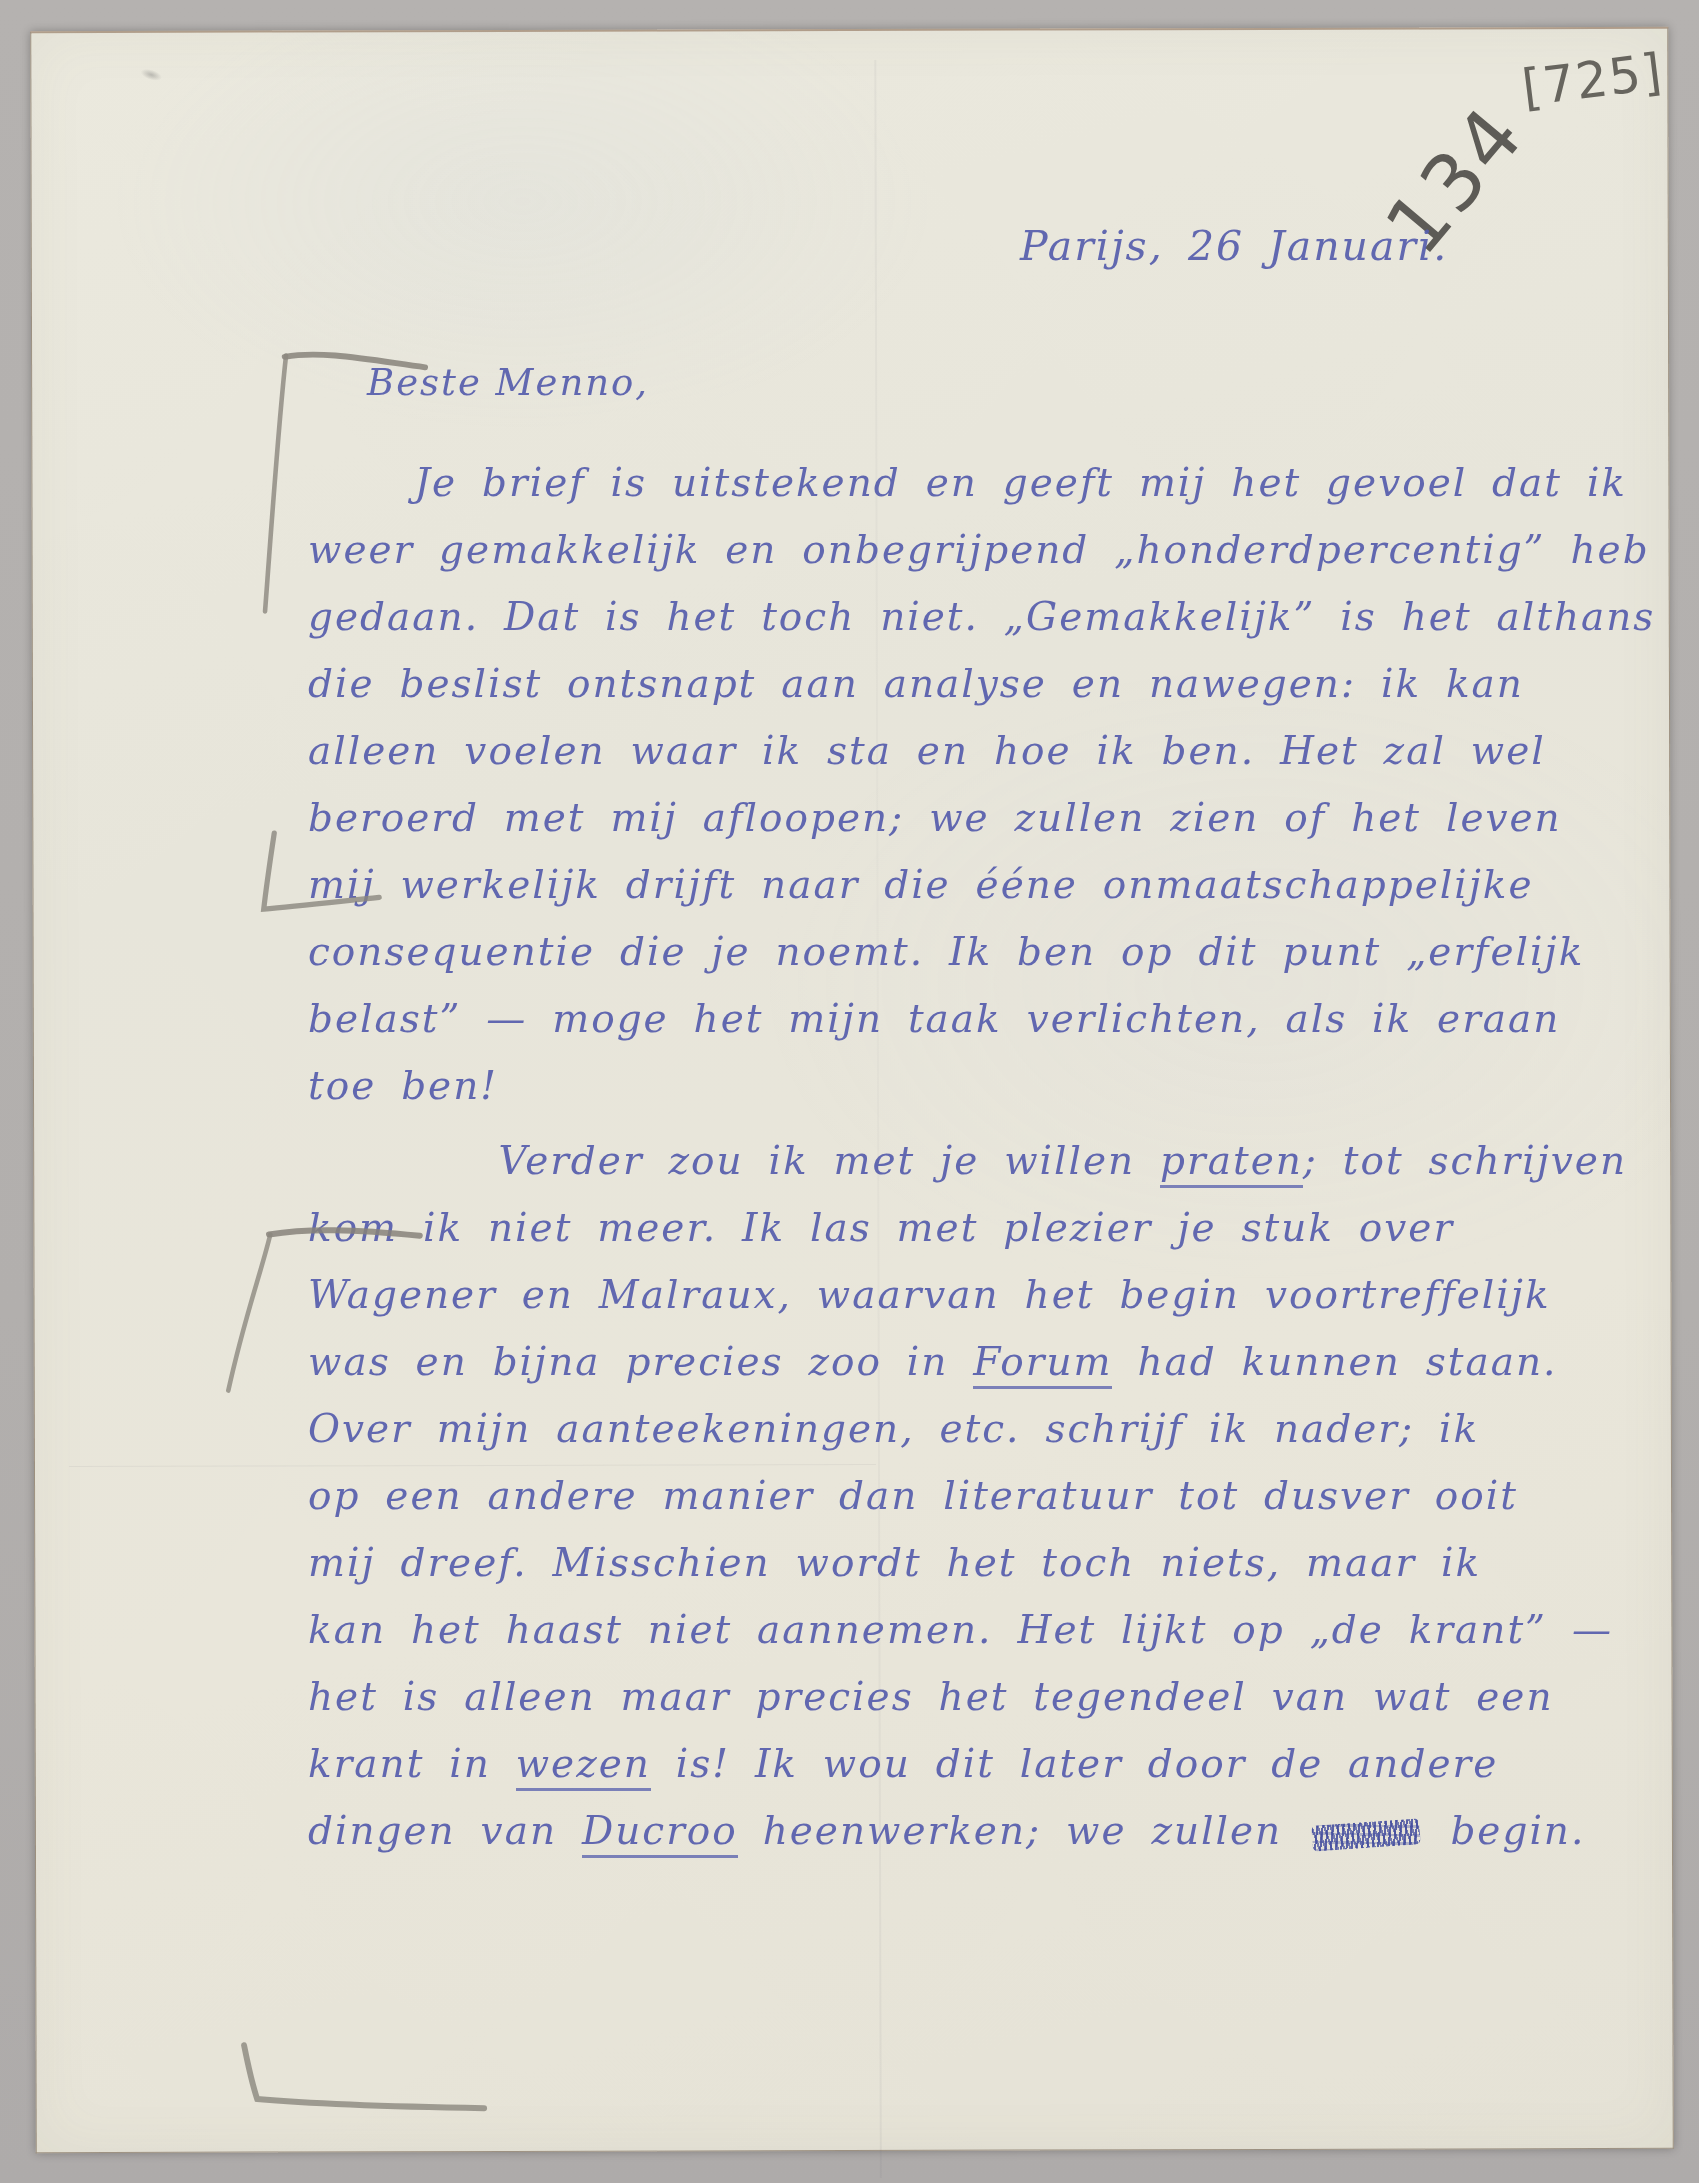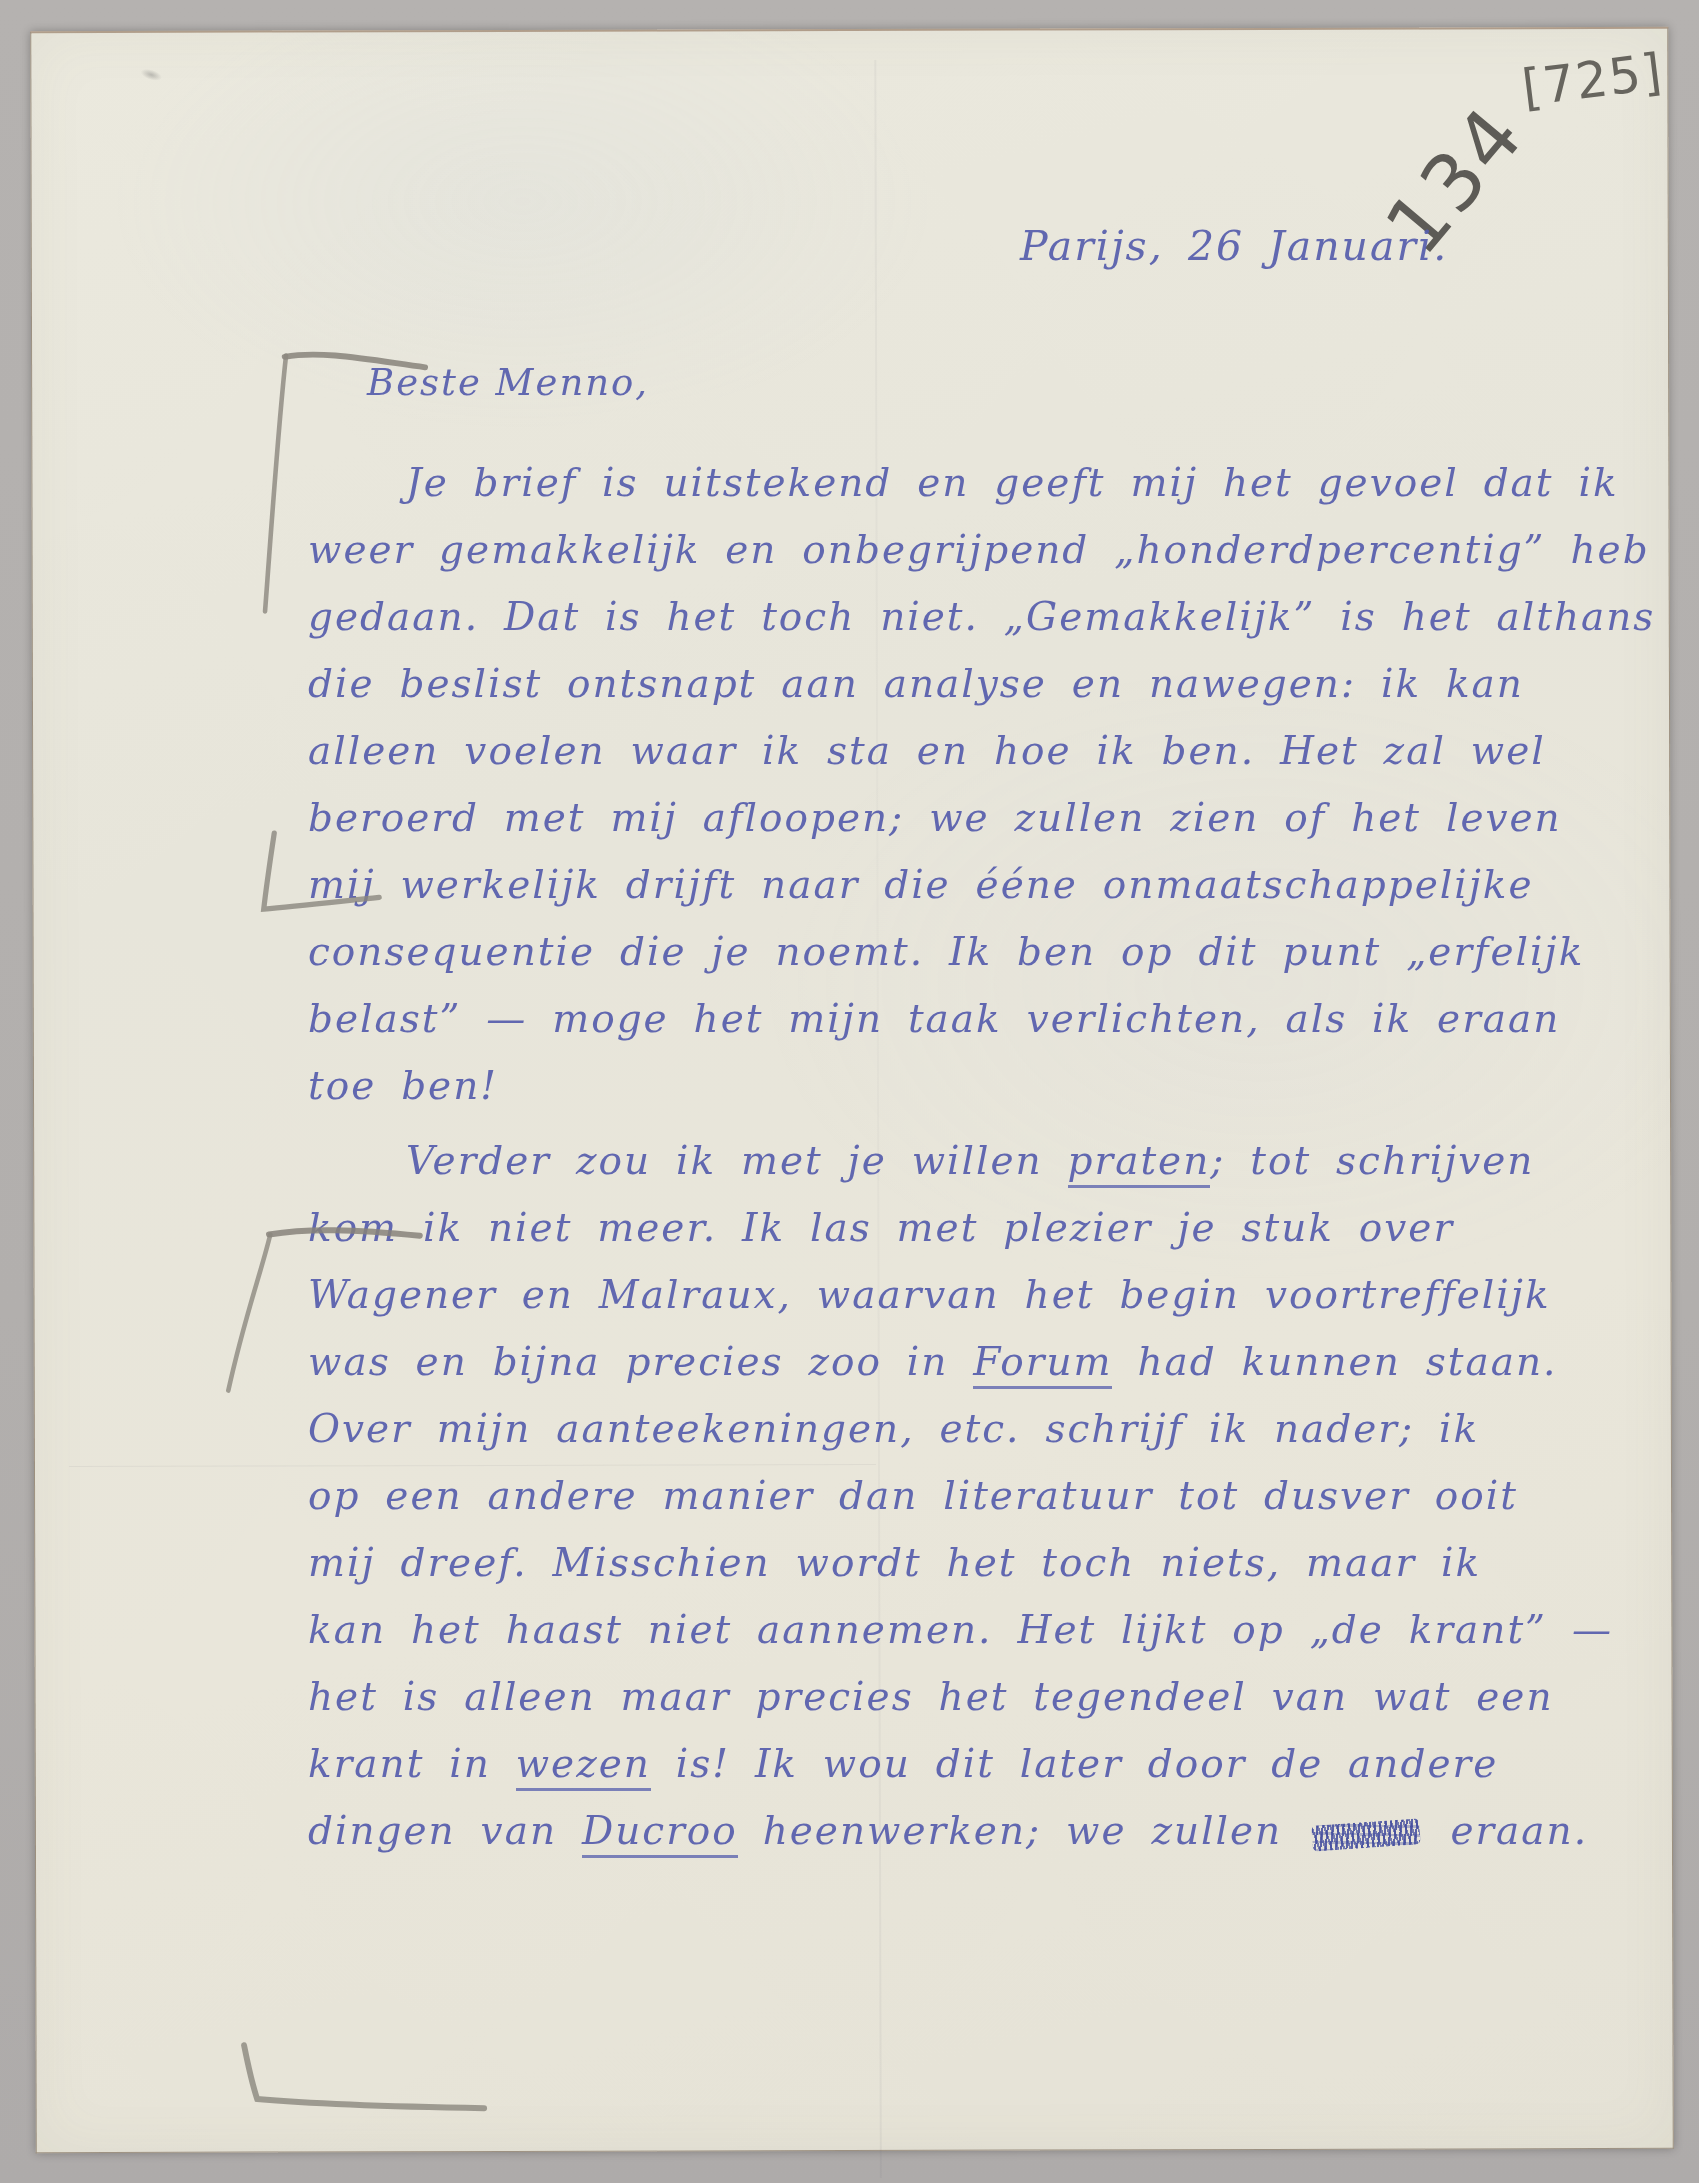--- a/index.html
+++ b/index.html
@@ -55,21 +55,21 @@
   }
   .letter-body {
     position: absolute; left: 308px; top: 449px;
     width: 1319px;
     font-size: 39px; font-style: italic;
     letter-spacing: 2px; word-spacing: 10.5px;
   }
   .para { margin: 0; }
   .para + .para { margin-top: 7.9px; }
   .line { height: 67px; line-height: 67px; white-space: nowrap; }
-  .line.indent { padding-left: 98px; }
+  .line.indent { padding-left: 98px; text-align: right; }
   .u {
     border-bottom: 3.3px solid rgba(86,94,172,0.75);
     padding-bottom: 2px;
   }
   .scribble {
     display: inline-block;
     width: 108px; height: 26px;
     margin: 0 5.2px; vertical-align: -3.9px;
     background:
       repeating-linear-gradient(100deg, rgba(66,76,158,0.85) 0 2px, rgba(66,76,158,0) 2px 5.2px),
@@ -129,21 +129,21 @@
         <div class="line indent"><span>Verder zou ik met je willen </span><span class="u">praten</span><span>; tot schrijven</span></div>
         <div class="line"><span>kom ik niet meer. Ik las met plezier je stuk over</span></div>
         <div class="line"><span>Wagener en Malraux, waarvan het begin voortreffelijk</span></div>
         <div class="line"><span>was en bijna precies zoo in </span><span class="u">Forum</span><span> had kunnen staan.</span></div>
         <div class="line"><span>Over mijn aanteekeningen, etc. schrijf ik nader; ik</span></div>
         <div class="line"><span>op een andere manier dan literatuur tot dusver ooit</span></div>
         <div class="line"><span>mij dreef. Misschien wordt het toch niets, maar ik</span></div>
         <div class="line"><span>kan het haast niet aannemen. Het lijkt op „de krant” —</span></div>
         <div class="line"><span>het is alleen maar precies het tegendeel van wat een</span></div>
         <div class="line"><span>krant in </span><span class="u">wezen</span><span> is! Ik wou dit later door de andere</span></div>
-        <div class="line"><span>dingen van </span><span class="u">Ducroo</span><span> heenwerken; we zullen </span><span class="scribble"></span><span> eraan.</span></div>
+        <div class="line"><span>dingen van </span><span class="u">Ducroo</span><span> heenwerken; we zullen </span><span class="scribble"></span><span> begin.</span></div>
       </div>
     </div>
 
   <svg class="pencil-marks" width="1699" height="2183" viewBox="0 0 2590 3328">
 
     <path d="M 434 544 C 490 534, 560 548, 648 560" stroke="#87837a" stroke-width="9" fill="none" stroke-linecap="round" opacity="0.85"></path>
     <path d="M 436 542 C 424 650, 414 800, 404 932" stroke="#8b877e" stroke-width="7" fill="none" stroke-linecap="round" opacity="0.8"></path>
 
     <path d="M 418 1270 C 412 1310, 406 1350, 402 1386 C 450 1382, 520 1374, 578 1368" stroke="#8b877e" stroke-width="8" fill="none" stroke-linecap="round" opacity="0.8"></path>
 

